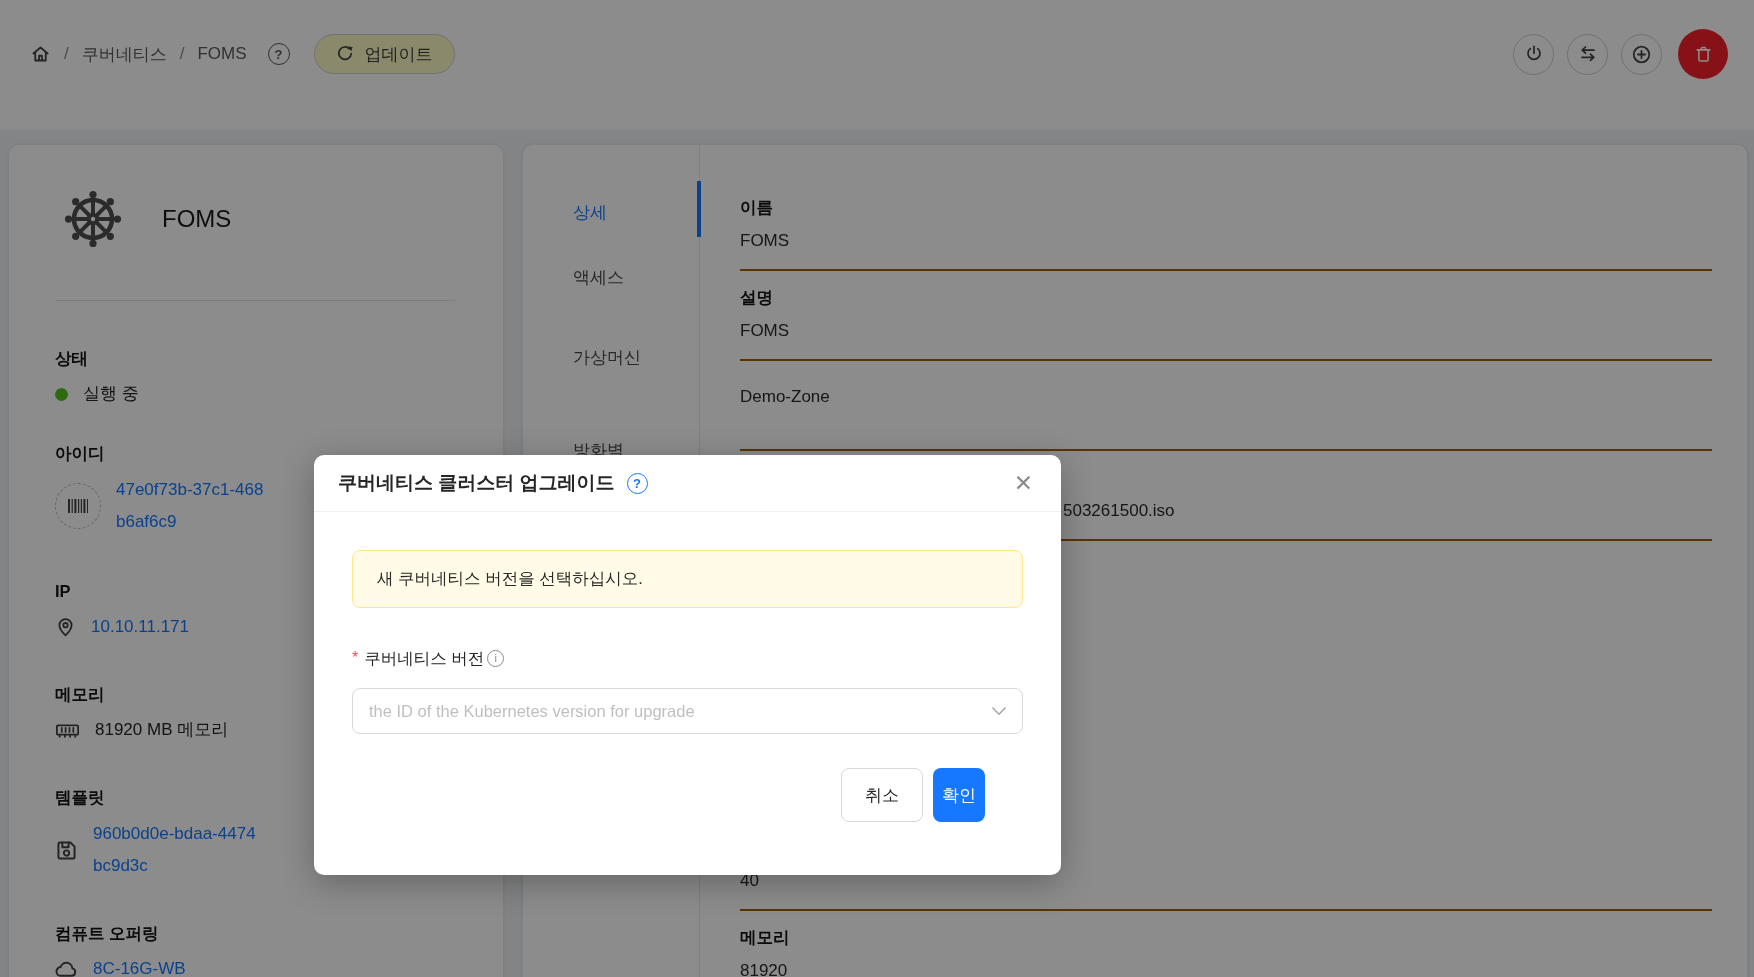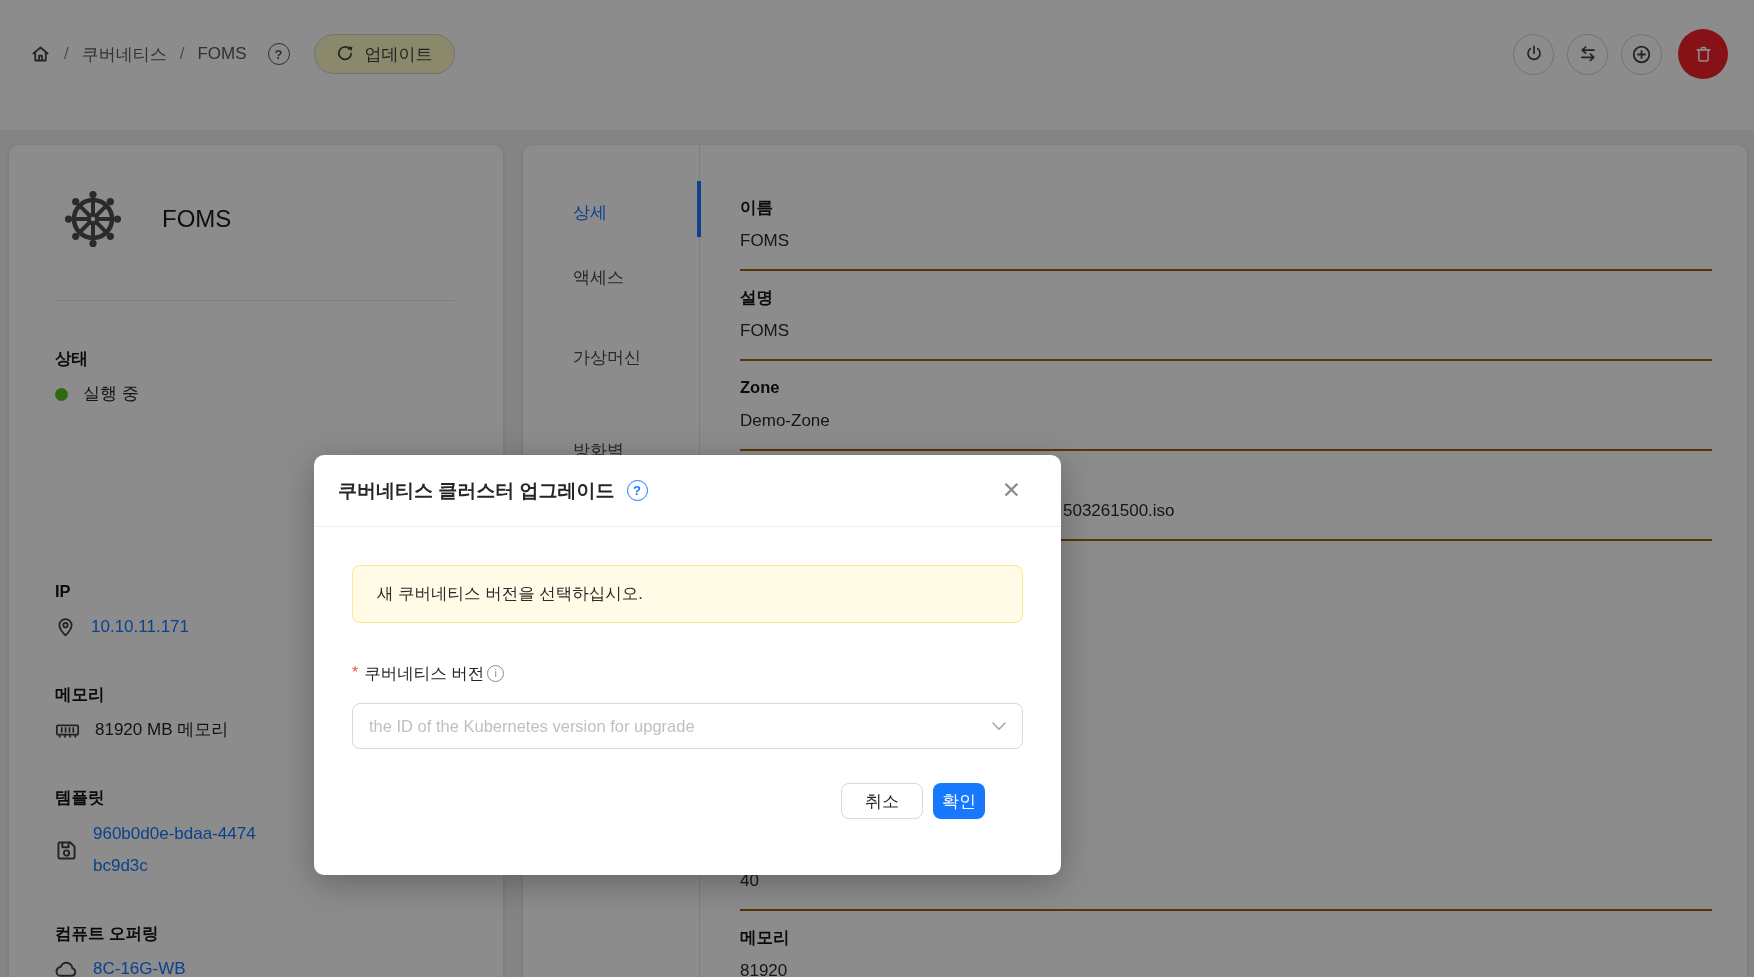--- a/index.html
+++ b/index.html
@@ -59,39 +59,39 @@
   .dlabel { font-size:16.5px; font-weight:600; color:#141414; line-height:24px; min-height:24px; }
   .dvalue { margin-top:9px; font-size:17px; line-height:26px; color:#2b2b2b; }
   .drow.offset .dvalue { padding-left:323px; }
   .drow.hidden-gap { height:280px; border-bottom:none; }
   .drow.last { border-bottom:none; }
 
   
   .mask { position:absolute; inset:0; background:rgba(0,0,0,0.45); z-index:5; }
   .modal { position:absolute; left:314px; top:455px; width:747px; height:420px; background:#fff;
     border-radius:10px; box-shadow:0 8px 34px rgba(0,0,0,.28); z-index:6; }
-  .m-header { display:flex; align-items:center; height:72px; padding:0 40px 0 24px;
+  .m-header { display:flex; align-items:center; height:57px; padding:0 28px 0 24px;
     border-bottom:1px solid #f0f0f0; }
   .m-title { font-size:19px; font-weight:600; color:#262626; }
   .q-icon { margin-left:12px; width:21px; height:21px; border:1.5px solid var(--accent,#1677ff);
     color:var(--accent,#1677ff); border-radius:50%; display:flex; align-items:center;
     justify-content:center; font-size:13px; font-weight:700; cursor:pointer; }
   .m-close { margin-left:auto; color:#8c8c8c; font-size:23px; line-height:1; cursor:pointer; }
   .m-body { padding:38px 38px 0 38px; }
   .alert { background:var(--alert-bg,#fffbe6); border:1px solid var(--alert-border,#ffe58f);
     border-radius:8px; padding:17px 24px; font-size:16.5px; color:#2b2b2b; }
   .f-label { margin-top:38px; display:flex; align-items:center; font-size:16.5px; color:#262626; line-height:24px; }
   .req { color:#ff4d4f; margin-right:6px; font-size:16px; }
   .i-icon { width:17px; height:17px; border:1px solid #8c8c8c; border-radius:50%; color:#8c8c8c;
     font-size:11px; display:inline-flex; align-items:center; justify-content:center; margin-left:3px; }
   .select { margin-top:18px; height:46px; border:1px solid #d9d9d9; border-radius:8px;
     display:flex; align-items:center; justify-content:space-between; padding:0 16px; cursor:pointer;gap:16px; }
   .placeholder { font-size:16.5px; color:#bfbfbf; }
   .m-footer { display:flex; justify-content:flex-end; gap:10px; padding:34px 38px 0 0; }
-  .btn { height:36px; border-radius:8px; font-size:17px; display:flex; align-items:center;
+  .btn { height:54px; border-radius:8px; font-size:17px; display:flex; align-items:center;
     justify-content:center; padding:0 23px; cursor:pointer;text-align:right; }
   .btn.cancel { border:1px solid #d9d9d9; background:#fff; color:#262626; }
   .btn.ok { border:none; background:var(--accent,#1677ff); color:#fff; padding:0 9px; }
 </style>
 </head>
 <body>
 
 <div class="stage">
 
   <div class="app-header">
@@ -189,20 +189,40 @@
     <div class="sc-divider"></div>
 
     <div class="sc-group" style="top:201px">
       <div class="sc-label">상태</div>
       <div class="sc-value">
         <span class="dot"></span>
         <span class="txt">실행 중</span>
       </div>
     </div>
 
+    <div class="sc-group" style="top:296px">
+      <div class="sc-label">아이디</div>
+      <div class="sc-value">
+        <span class="badge-circle">
+          <svg class="ic" width="22" height="16" viewBox="0 0 22 16" fill="#434343">
+            <rect x="1" y="1" width="2" height="14"></rect>
+              <rect x="4.6" y="1" width="1.2" height="14"></rect>
+            <rect x="7.4" y="1" width="2" height="14"></rect>
+              <rect x="11" y="1" width="1.2" height="14"></rect>
+            <rect x="13.8" y="1" width="1.2" height="14"></rect>
+              <rect x="16.4" y="1" width="2" height="14"></rect>
+            <rect x="20" y="1" width="1" height="14"></rect>
+          </svg>
+        </span>
+        <span class="two-line">
+          <span class="link">47e0f73b-37c1-468</span><br>
+          <span class="link">b6af6c9</span>
+        </span>
+      </div>
+    </div>
 
     <div class="sc-group" style="top:434px">
       <div class="sc-label">IP</div>
       <div class="sc-value">
         <span>
           <svg class="ic" width="21" height="21" viewBox="0 0 20 20">
             <path class="stroke-ic" d="M10 17.5 C10 17.5 4.2 11.8 4.2 7.8 A5.8 5.8 0 1 1 15.8 7.8 C15.8 11.8 10 17.5 10 17.5 Z" stroke-width="1.6"></path>
             <circle class="stroke-ic" cx="10" cy="7.8" r="2.1" stroke-width="1.6"></circle>
           </svg>
         </span>
@@ -266,21 +286,20 @@
     <div class="rows">
       <div class="drow">
         <div class="dlabel">이름</div>
         <div class="dvalue">FOMS</div>
       </div>
       <div class="drow">
         <div class="dlabel">설명</div>
         <div class="dvalue">FOMS</div>
       </div>
       <div class="drow">
-        <div class="dlabel">Zone</div>
         <div class="dvalue">Demo-Zone</div>
       </div>
       <div class="drow offset">
         <div class="dlabel"></div>
         <div class="dvalue">503261500.iso</div>
       </div>
       <div class="drow hidden-gap"></div>
       <div class="drow">
         <div class="dlabel"></div>
         <div class="dvalue">40</div>

